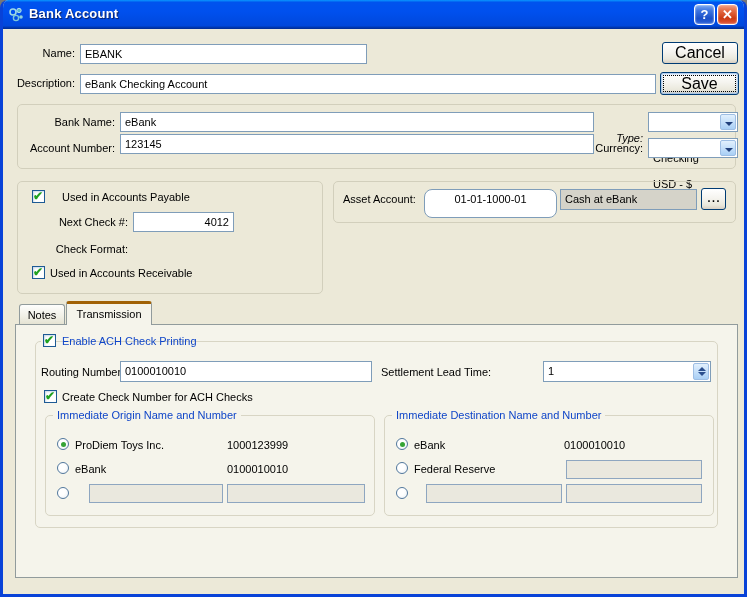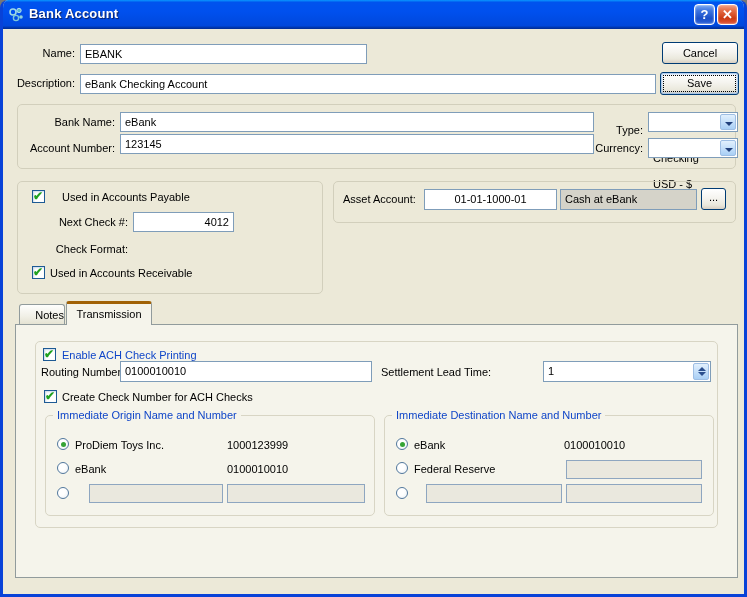--- a/index.html
+++ b/index.html
@@ -44,21 +44,21 @@
   .tbox.gray { background:#D5D3C9; }
   .tbox.disabled { background:#EAE8DE; border-color:#8EA6C0; }
 
   .groupbox { position:absolute; border:1px solid #D2CFBC; border-radius:5px; }
   .panel-group { border-color:#D8D5C4; }
   .gb-caption { position:absolute; top:-7px; padding:0 4px; white-space:nowrap; }
 
   .btn {
     position:absolute; border:1px solid #003C74; border-radius:3px;
     background:linear-gradient(180deg,#FFFFFF 0%,#F5F4EF 45%,#EAE8DC 80%,#D8D0C3 100%);
-    font-family:"Liberation Sans",sans-serif; font-size:11px; text-align:center; cursor:default;
+    font-family:"Liberation Sans",sans-serif; font-size:16px; text-align:center; cursor:default;
   }
   .btn.focused { box-shadow:inset 0 0 2px 1px #9CC1EE; outline:1px dotted #000; outline-offset:-4px; }
 
   .checkbox {
     position:absolute; width:13px; height:13px; background:#fff;
     border:1px solid #1D5A94; box-shadow:inset 1px 1px 2px #C9D8E8;
   }
   .checkbox.checked::after {
     content:"✔"; position:absolute; left:0px; top:-2px; color:#1FA11F; font-size:12px; font-weight:bold;
   }
@@ -126,21 +126,21 @@
   <div class="tbox" style="left:77px;top:44px;width:287px;height:20px;">EBANK</div>
   <div class="btn" style="left:659px;top:42px;width:76px;height:22px;line-height:20px;">Cancel</div>
 
   <div class="lbl r" style="left:6px;top:77px;width:66px;">Description:</div>
   <div class="tbox" style="left:77px;top:74px;width:576px;height:20px;">eBank Checking Account</div>
   <div class="btn focused" style="left:657px;top:72px;width:79px;height:23px;line-height:21px;">Save</div>
 
   <div class="groupbox" style="left:14px;top:104px;width:719px;height:65px;"></div>
   <div class="lbl r" style="left:20px;top:116px;width:92px;">Bank Name:</div>
   <div class="tbox" style="left:117px;top:112px;width:474px;height:20px;">eBank</div>
-  <div class="lbl r" style="left:596px;top:124px;width:44px;">Type:</div>
+  <div class="lbl r" style="left:596px;top:132px;width:44px;font-style:italic;">Type:</div>
   <div class="combo" style="left:645px;top:112px;width:90px;height:20px;">
     <span class="val">Checking</span>
     <span class="drop"></span>
   </div>
   <div class="lbl r" style="left:20px;top:142px;width:92px;">Account Number:</div>
   <div class="tbox" style="left:117px;top:134px;width:474px;height:20px;">123145</div>
   <div class="lbl r" style="left:588px;top:142px;width:52px;">Currency:</div>
   <div class="combo" style="left:645px;top:138px;width:90px;height:20px;">
     <span class="val">USD - $</span>
     <span class="drop"></span>
@@ -150,30 +150,30 @@
   <div class="checkbox checked" style="left:29px;top:190px;"></div>
   <div class="lbl" style="left:47px;top:191px;padding-left:12px;">Used in Accounts Payable</div>
   <div class="lbl r" style="left:30px;top:216px;width:95px;">Next Check #:</div>
   <div class="tbox right" style="left:130px;top:212px;width:101px;height:20px;">4012</div>
   <div class="lbl r" style="left:30px;top:243px;width:95px;">Check Format:</div>
   <div class="checkbox checked" style="left:29px;top:266px;"></div>
   <div class="lbl" style="left:47px;top:267px;">Used in Accounts Receivable</div>
 
   <div class="groupbox" style="left:330px;top:181px;width:403px;height:42px;"></div>
   <div class="lbl" style="left:340px;top:193px;">Asset Account:</div>
-  <div class="tbox center" style="left:421px;top:189px;width:133px;height:21px;">01-01-1000-01</div>
+  <div class="tbox center" style="left:421px;top:189px;width:133px;height:29px;border-radius:8px;">01-01-1000-01</div>
   <div class="tbox gray" style="left:557px;top:189px;width:137px;height:21px;">Cash at eBank</div>
   <div class="btn" style="left:698px;top:188px;width:25px;height:22px;line-height:16px;">...</div>
 
-  <div class="tab" style="left:16px;top:304px;width:46px;height:21px;z-index:0;text-align:right;">Notes</div>
+  <div class="tab" style="left:16px;top:304px;width:46px;height:21px;z-index:0;">Notes</div>
   <div class="tab active" style="left:63px;top:301px;width:86px;height:24px;">Transmission</div>
   <div class="tabpanel" style="left:12px;top:324px;width:723px;height:254px;"></div>
 
   <div class="groupbox panel-group" style="left:32px;top:341px;width:683px;height:187px;z-index:2;"></div>
-  <div class="on-panel" style="position:absolute;left:38px;top:334px;z-index:2;padding:0 4px;height:15px;margin-top:14px;">
+  <div class="on-panel" style="position:absolute;left:38px;top:334px;z-index:2;padding:0 4px;height:15px;">
     <div class="checkbox checked" style="left:2px;top:0;"></div>
     <span class="blue" style="position:absolute;left:21px;top:1px;white-space:nowrap;">Enable ACH Check Printing</span>
   </div>
 
   <div class="lbl" style="left:38px;top:366px;z-index:2;">Routing Number:</div>
   <div class="tbox" style="left:117px;top:361px;width:252px;height:21px;z-index:2;">0100010010</div>
   <div class="lbl" style="left:378px;top:366px;z-index:2;">Settlement Lead Time:</div>
   <div class="spin" style="left:540px;top:361px;width:168px;height:21px;z-index:2;">
     <span class="val">1</span>
     <span class="btns">

